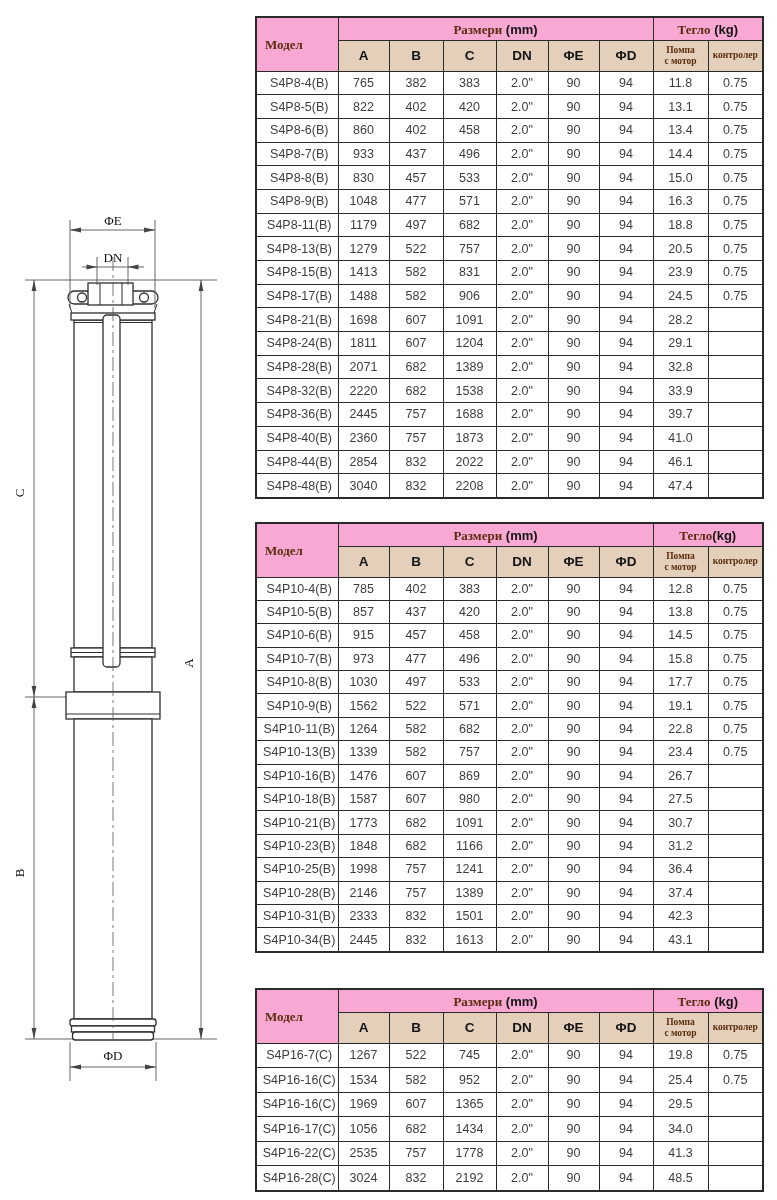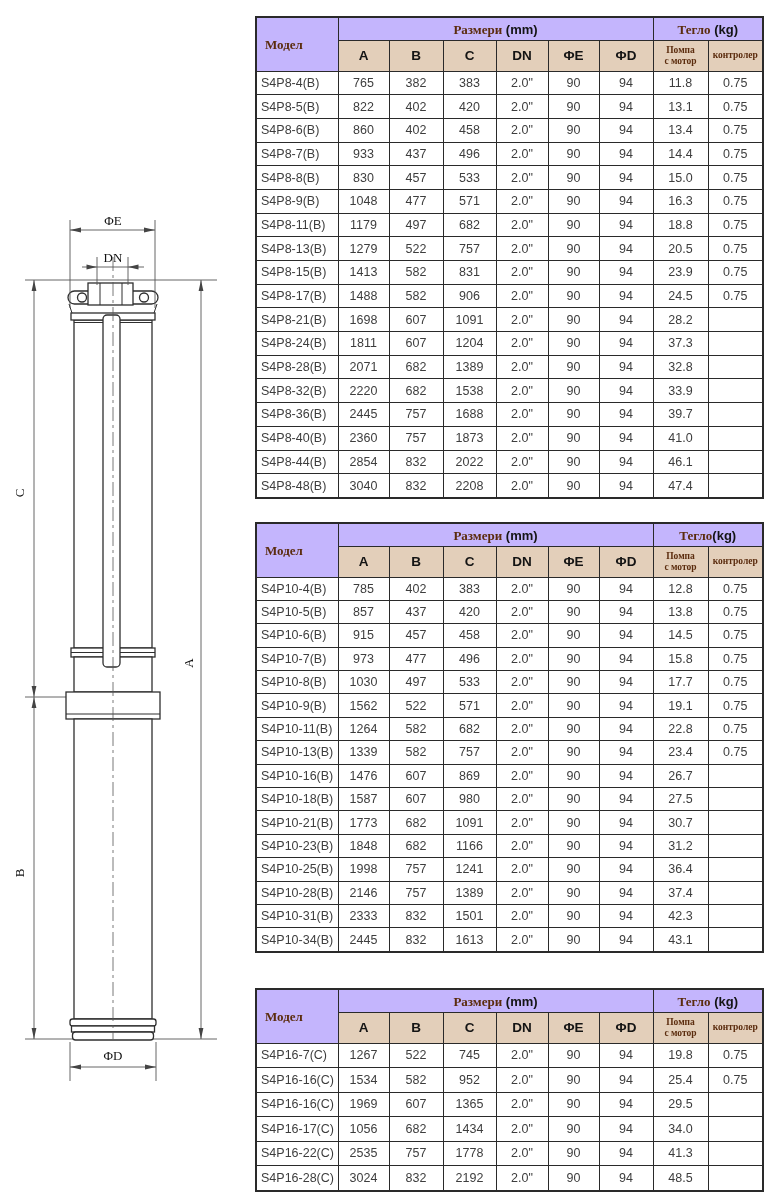--- a/index.html
+++ b/index.html
@@ -16,32 +16,32 @@
   .dimlabel{font-family:"Liberation Serif",serif;font-size:13px;fill:#111;}
   .centerline{stroke:#555;stroke-width:0.8;stroke-dasharray:14 4 3 4;fill:none;}
   
   .spec-table{
     position:absolute;left:255px;width:507px;border-collapse:collapse;table-layout:fixed;
     font-family:"Liberation Sans",sans-serif;
   }
   .spec-table,.spec-table th,.spec-table td{border:1px solid #2a2a2a;}
   .spec-table{border:2px solid #2a2a2a;}
   .spec-table th{font-weight:bold;padding:0;}
-  .band{background:#c4b5fd;}
+  .band{background:#f9a8d4;}
   .sub{background:#e3cfba;}
   .cyr{font-family:"Liberation Serif",serif;color:#5b2c0e;font-size:13px;font-weight:bold;}
   .lat{font-family:"Liberation Sans",sans-serif;color:#141414;font-size:13px;font-weight:bold;}
   .model-head{text-align:left;padding-left:8px !important;}
   .colhead{font-size:13.5px;color:#141414;font-family:"Liberation Sans",sans-serif;}
   .smallhead{font-family:"Liberation Serif",serif;font-size:9.5px;line-height:1.15;color:#5b2c0e;font-weight:bold;}
   .spec-table td{
     background:#ffffff;color:#3d3d3d;font-size:12.5px;text-align:center;
     padding:0;white-space:nowrap;overflow:hidden;
   }
-  .spec-table td.model-cell{text-align:left;padding-left:4px;}
+  .spec-table td.model-cell{text-align:center;padding-left:4px;}
   .t1 tbody td{height:22.7px;}
   .t2 tbody td{height:22.4px;}
   .t3 tbody td{height:23.5px;}
   .hrow1{height:23px;}
   .hrow2{height:31px;}
 </style>
 </head>
 <body>
 
 <svg class="drawing" width="220" height="890" viewBox="0 0 220 890">
@@ -286,21 +286,21 @@
         <td></td>
       </tr>
       <tr>
         <td class="model-cell">S4P8-24(B)</td>
         <td>1811</td>
         <td>607</td>
         <td>1204</td>
         <td>2.0"</td>
         <td>90</td>
         <td>94</td>
-        <td>37.3</td>
+        <td>29.1</td>
         <td></td>
       </tr>
       <tr>
         <td class="model-cell">S4P8-28(B)</td>
         <td>2071</td>
         <td>682</td>
         <td>1389</td>
         <td>2.0"</td>
         <td>90</td>
         <td>94</td>

